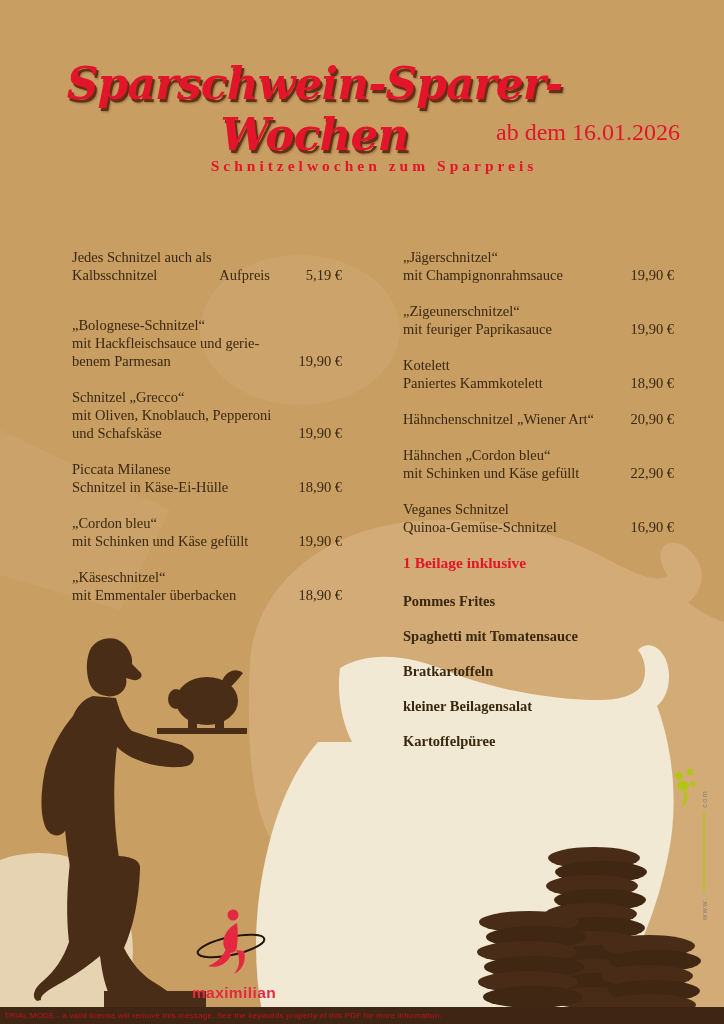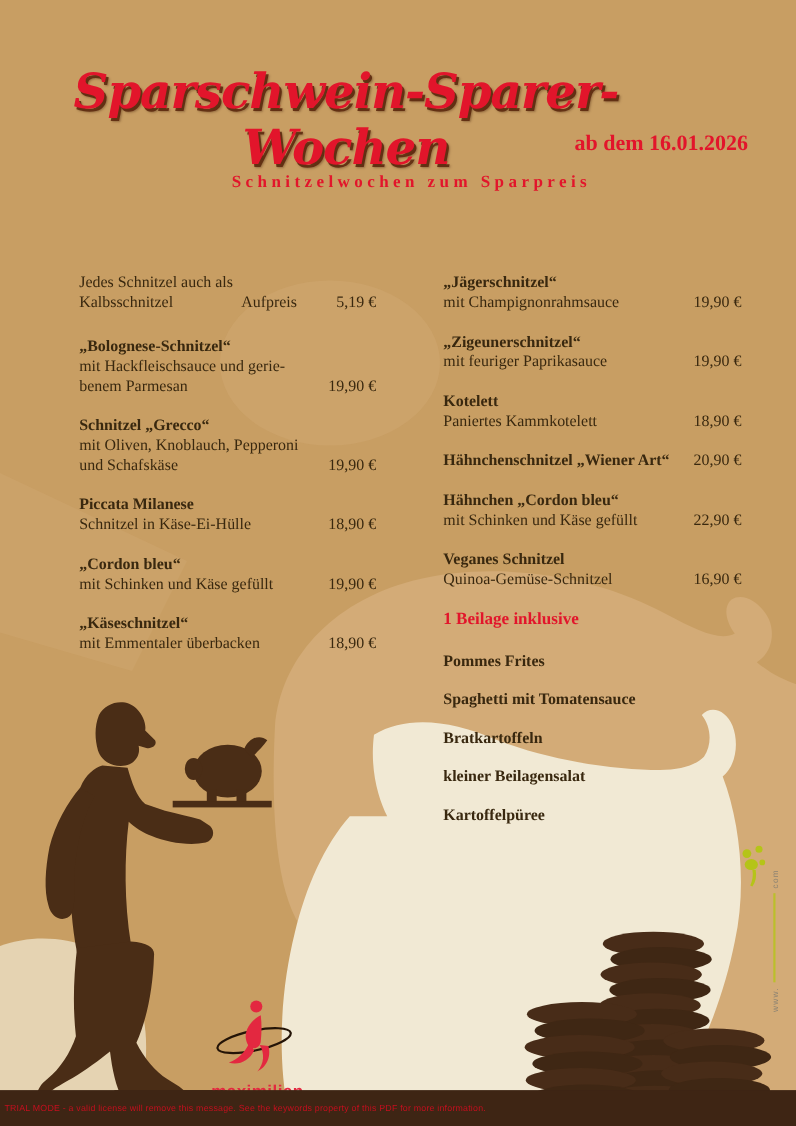--- a/index.html
+++ b/index.html
@@ -17,52 +17,52 @@
   }
   svg.bg{position:absolute;left:0;top:0;z-index:1;}
   .title{
     position:absolute;top:58px;left:0;width:629px;text-align:center;z-index:10;
     font-family:"DejaVu Serif",serif;font-style:italic;font-weight:bold;
     font-size:44px;letter-spacing:-1px;color:var(--accent-red);
     text-shadow:2px 3px 0 rgba(88,36,10,.85), 3px 4px 2px rgba(60,25,5,.35);
   }
   .date{
     position:absolute;top:119px;right:44px;z-index:10;
-    font-weight:bold;font-size:20px;color:var(--accent-red);
+    font-weight:normal;font-size:24px;color:var(--accent-red);
   }
   .subtitle{
     position:absolute;top:157px;left:12px;width:724px;text-align:center;z-index:10;
     font-weight:bold;font-size:15.5px;letter-spacing:4px;color:var(--accent-red);
   }
   .col{position:absolute;top:248px;z-index:10;font-size:14.5px;line-height:18px;}
   .col-left{left:72px;width:270px;}
   .col-right{left:403px;width:271px;}
   .item{margin-bottom:18px;}
-  .intro{margin-bottom:22px;}
+  .intro{margin-bottom:32px;}
   .row{display:flex;align-items:center;}
   .price{margin-left:auto;white-space:nowrap;}
-  .name{font-weight:bold;white-space:nowrap;}
+  .name{font-weight:normal;white-space:nowrap;}
   .intro .mid{margin-left:auto;}
   .intro .price{margin-left:0;min-width:72px;text-align:right;}
   .note{color:var(--accent-red);font-weight:bold;font-size:15.5px;margin-bottom:20px;}
   .side{font-weight:bold;margin-bottom:17px;}
   .wordmark{
     position:absolute;left:186px;top:984px;width:96px;text-align:center;z-index:10;
     font-family:"Liberation Sans",sans-serif;font-weight:bold;font-size:15.5px;
     letter-spacing:.4px;color:var(--logo-red);
   }
   .credit{
     position:absolute;left:639px;top:849px;width:130px;height:12px;z-index:10;
     transform:rotate(-90deg);display:flex;align-items:center;gap:4px;
     font-family:"Liberation Sans",sans-serif;font-size:7.5px;letter-spacing:1.2px;
     color:var(--credit-gray);
   }
   .credit-mid{flex:1;height:2px;background:var(--credit-green);opacity:.8;}
   .trial{
-    position:absolute;left:0;bottom:0;width:724px;height:33px;z-index:60;
+    position:absolute;left:0;bottom:0;width:724px;height:17px;z-index:60;
     background:var(--band-brown);display:flex;align-items:center;
   }
   .trial span{
     font-family:"Liberation Sans",sans-serif;font-size:8px;letter-spacing:.2px;
     color:var(--trial-red);padding-left:4px;white-space:nowrap;
   }
 </style>
 </head>
 <body>
 

